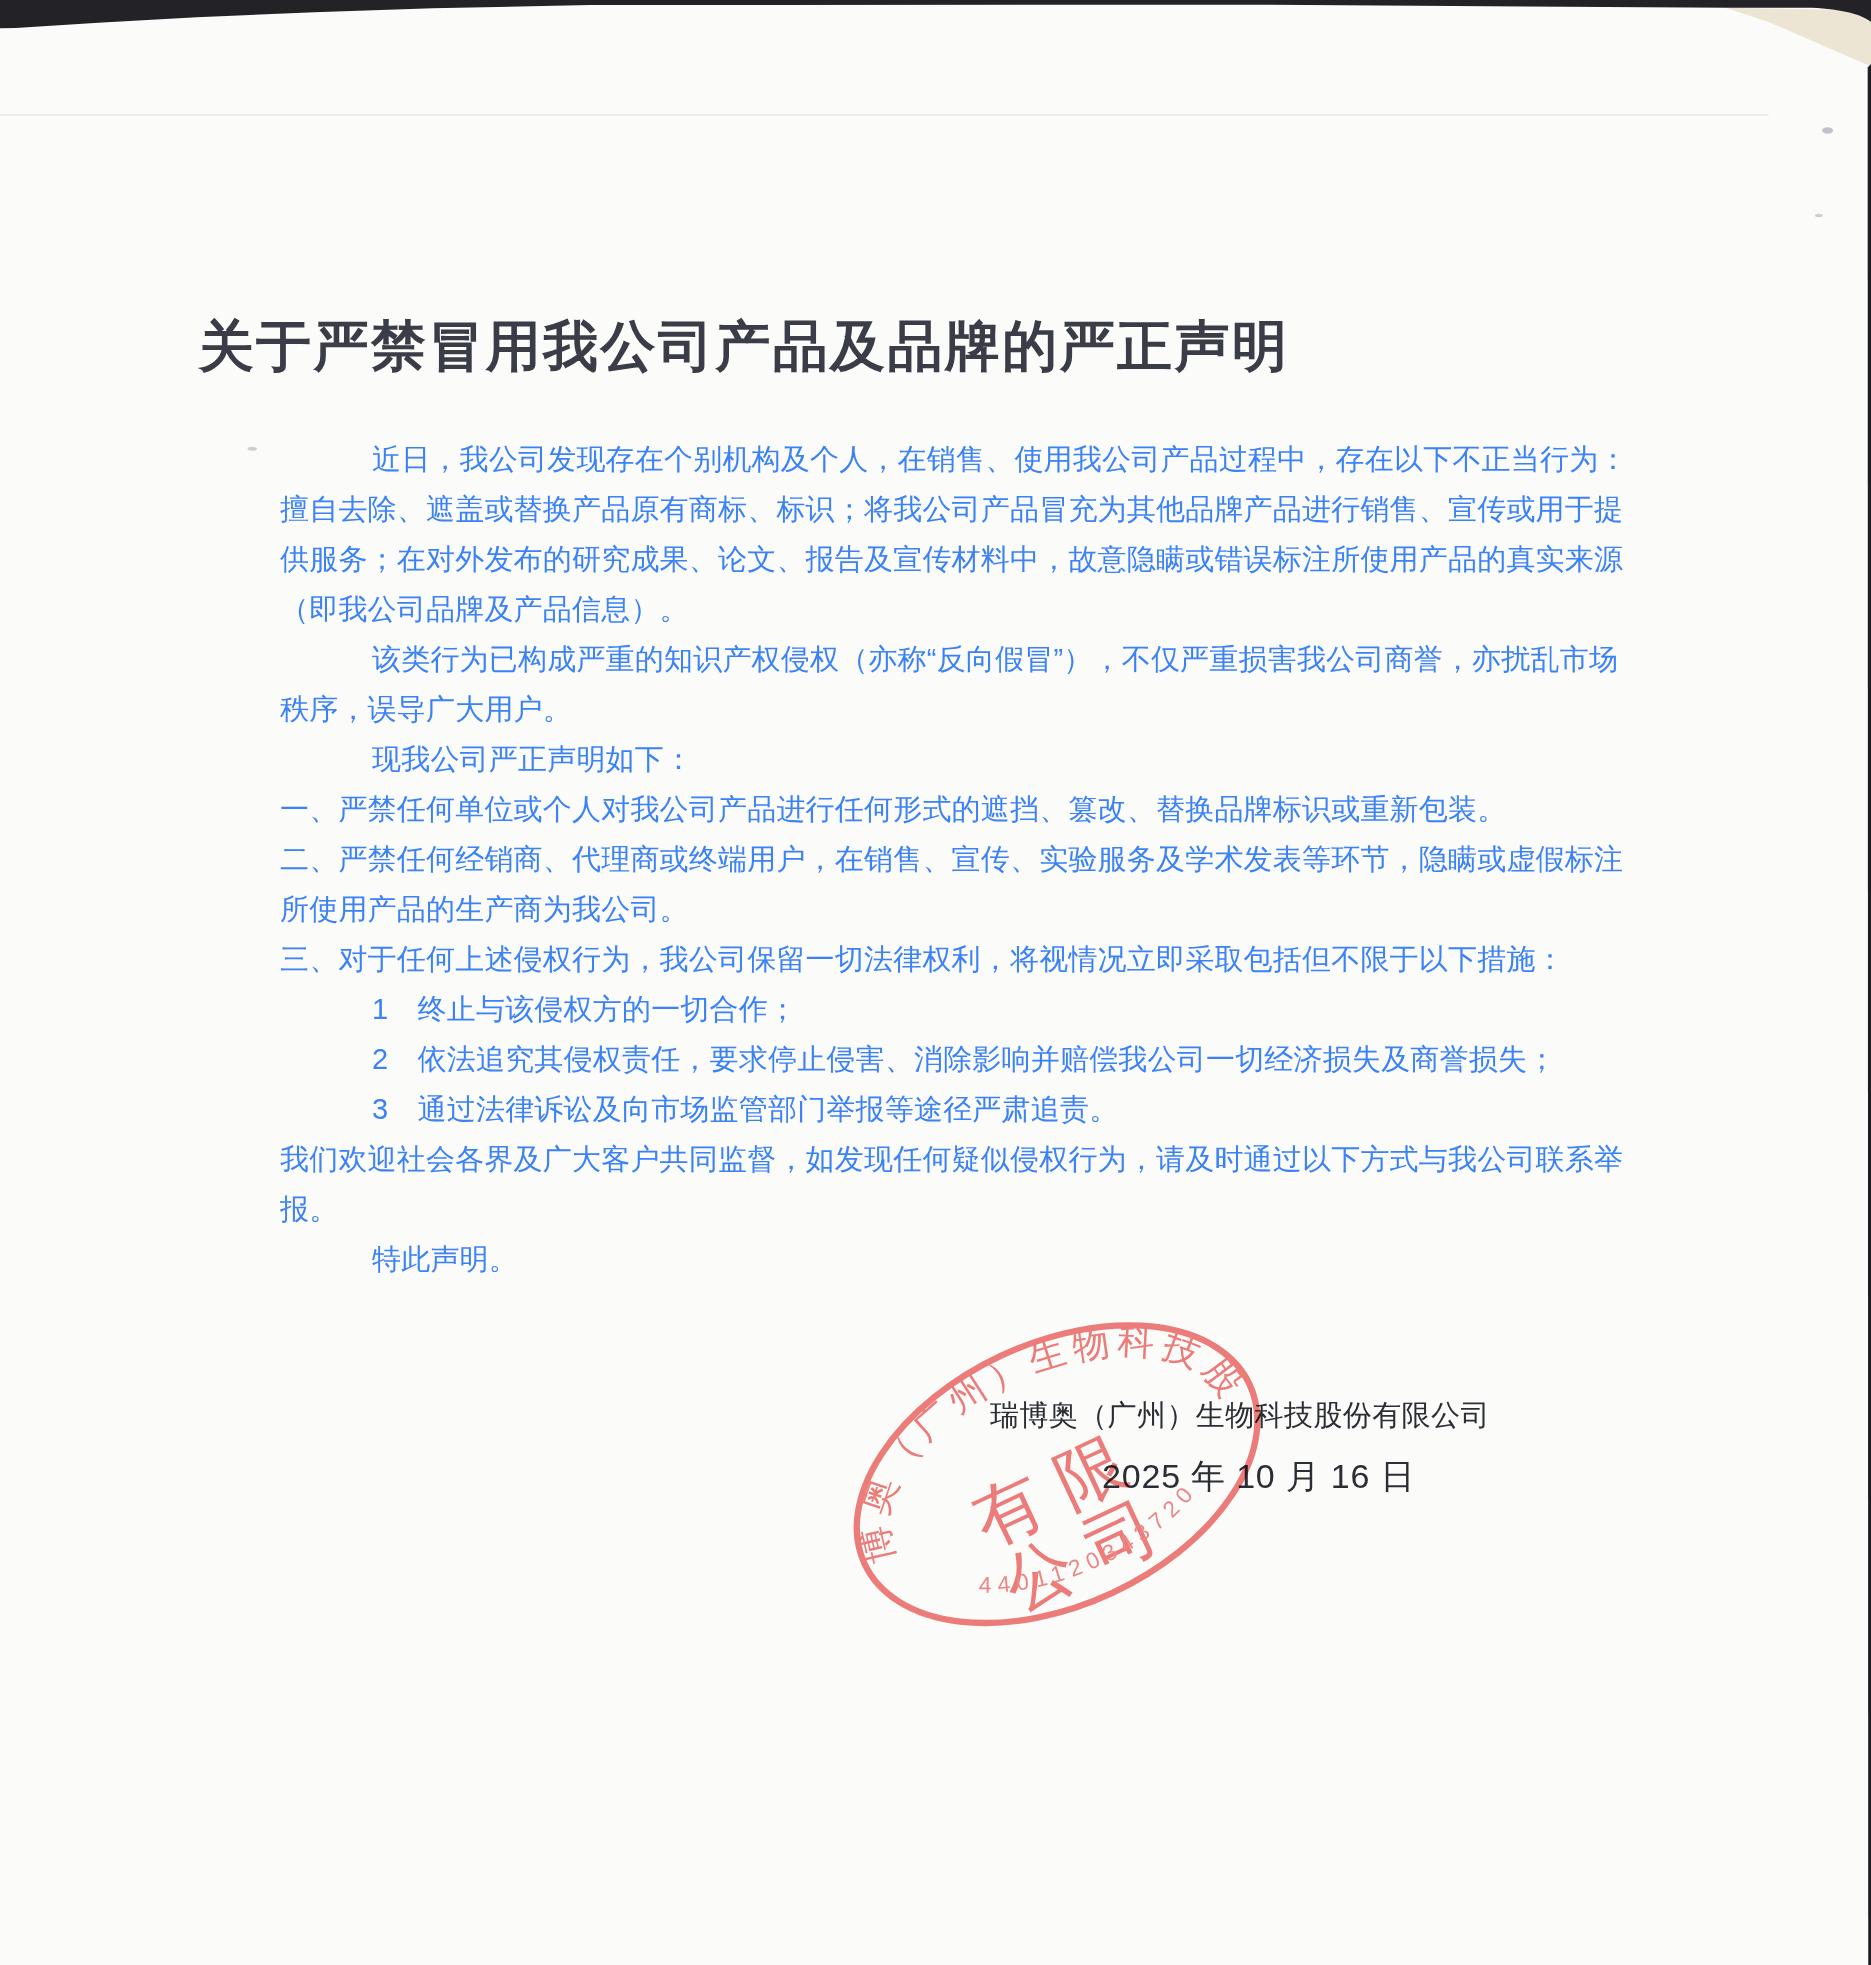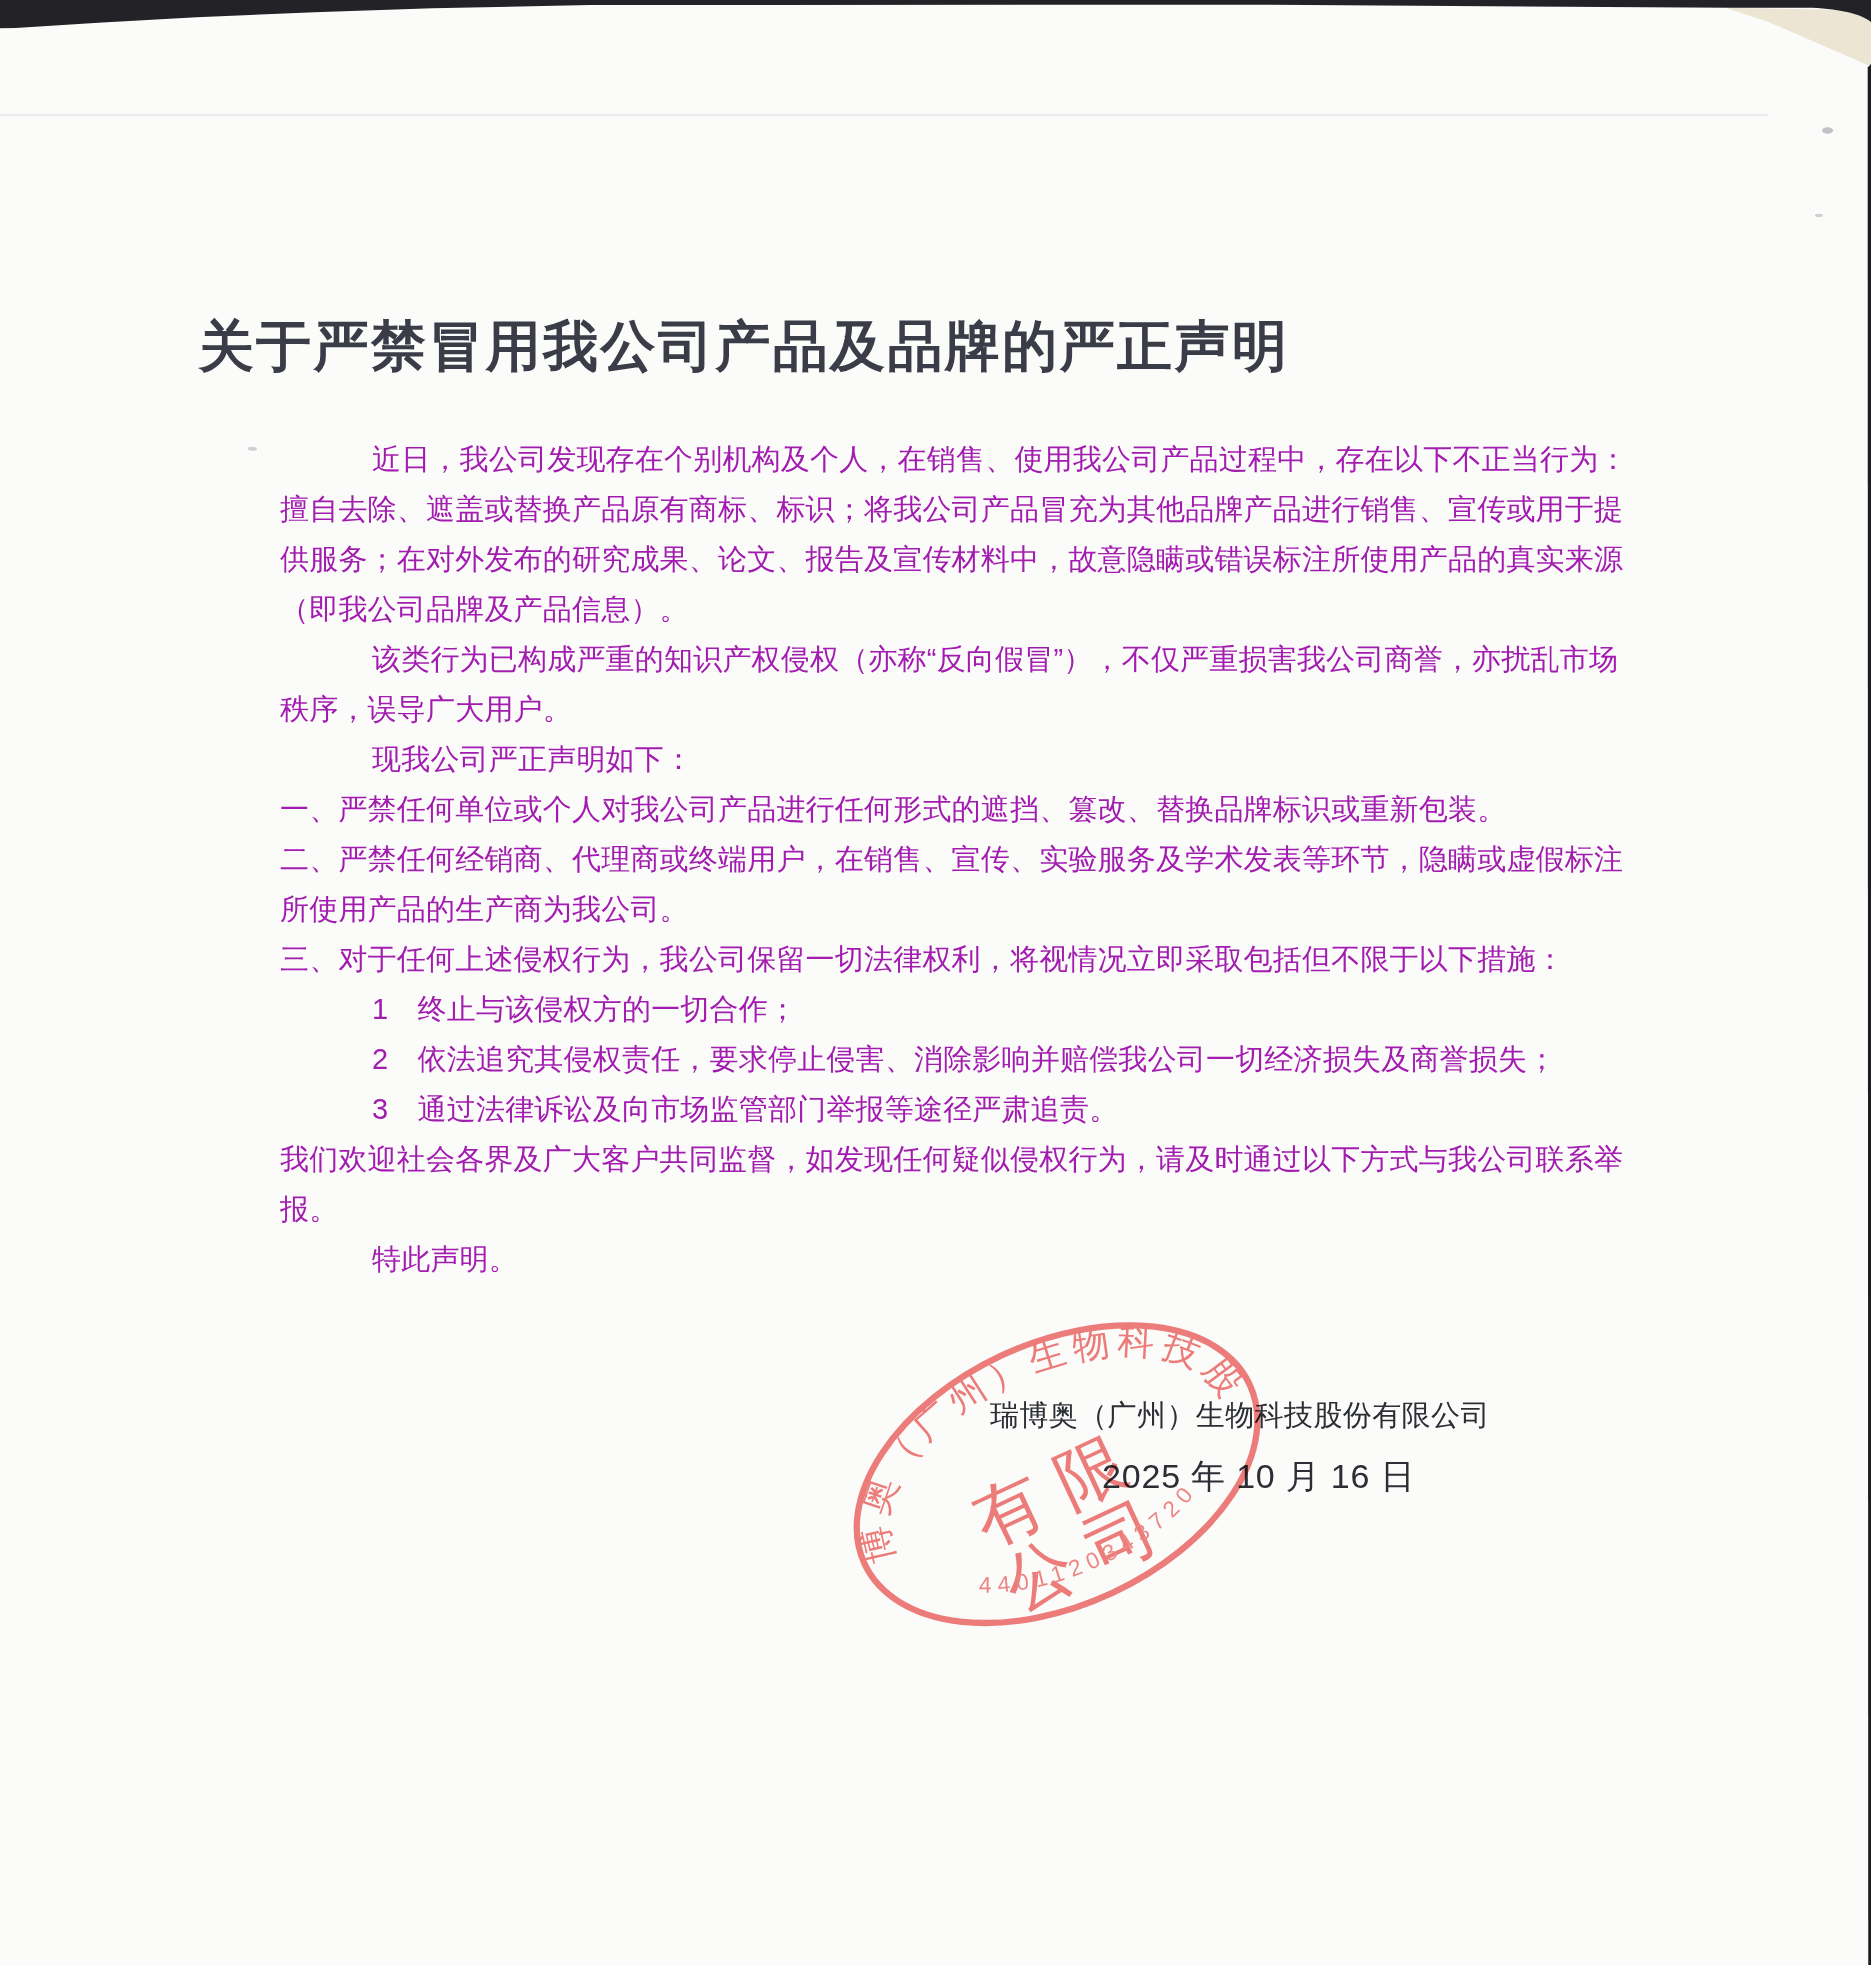--- a/index.html
+++ b/index.html
@@ -14,21 +14,21 @@
   .doc-title{
     position:absolute;left:0;top:310px;width:1488px;
     text-align:center;
     font-size:55px;letter-spacing:2.4px;font-weight:600;
     color:#3a3d47;
     white-space:pre;
   }
   .doc-body{
     position:absolute;left:280px;top:434px;width:1360px;
     font-size:29px;line-height:50px;letter-spacing:0.2px;
-    color:#a21caf;font-weight:500;
+    color:#3b82f6;font-weight:500;
     white-space:pre-wrap;
   }
   .line{min-height:50px;}
   .line.indent{padding-left:92px;}
   .signature-company{
     position:absolute;left:990px;top:1396px;
     font-size:29px;letter-spacing:0.4px;color:#2c2e35;font-weight:500;
     white-space:pre;
     font-family:Liberation Serif, serif;
   }

